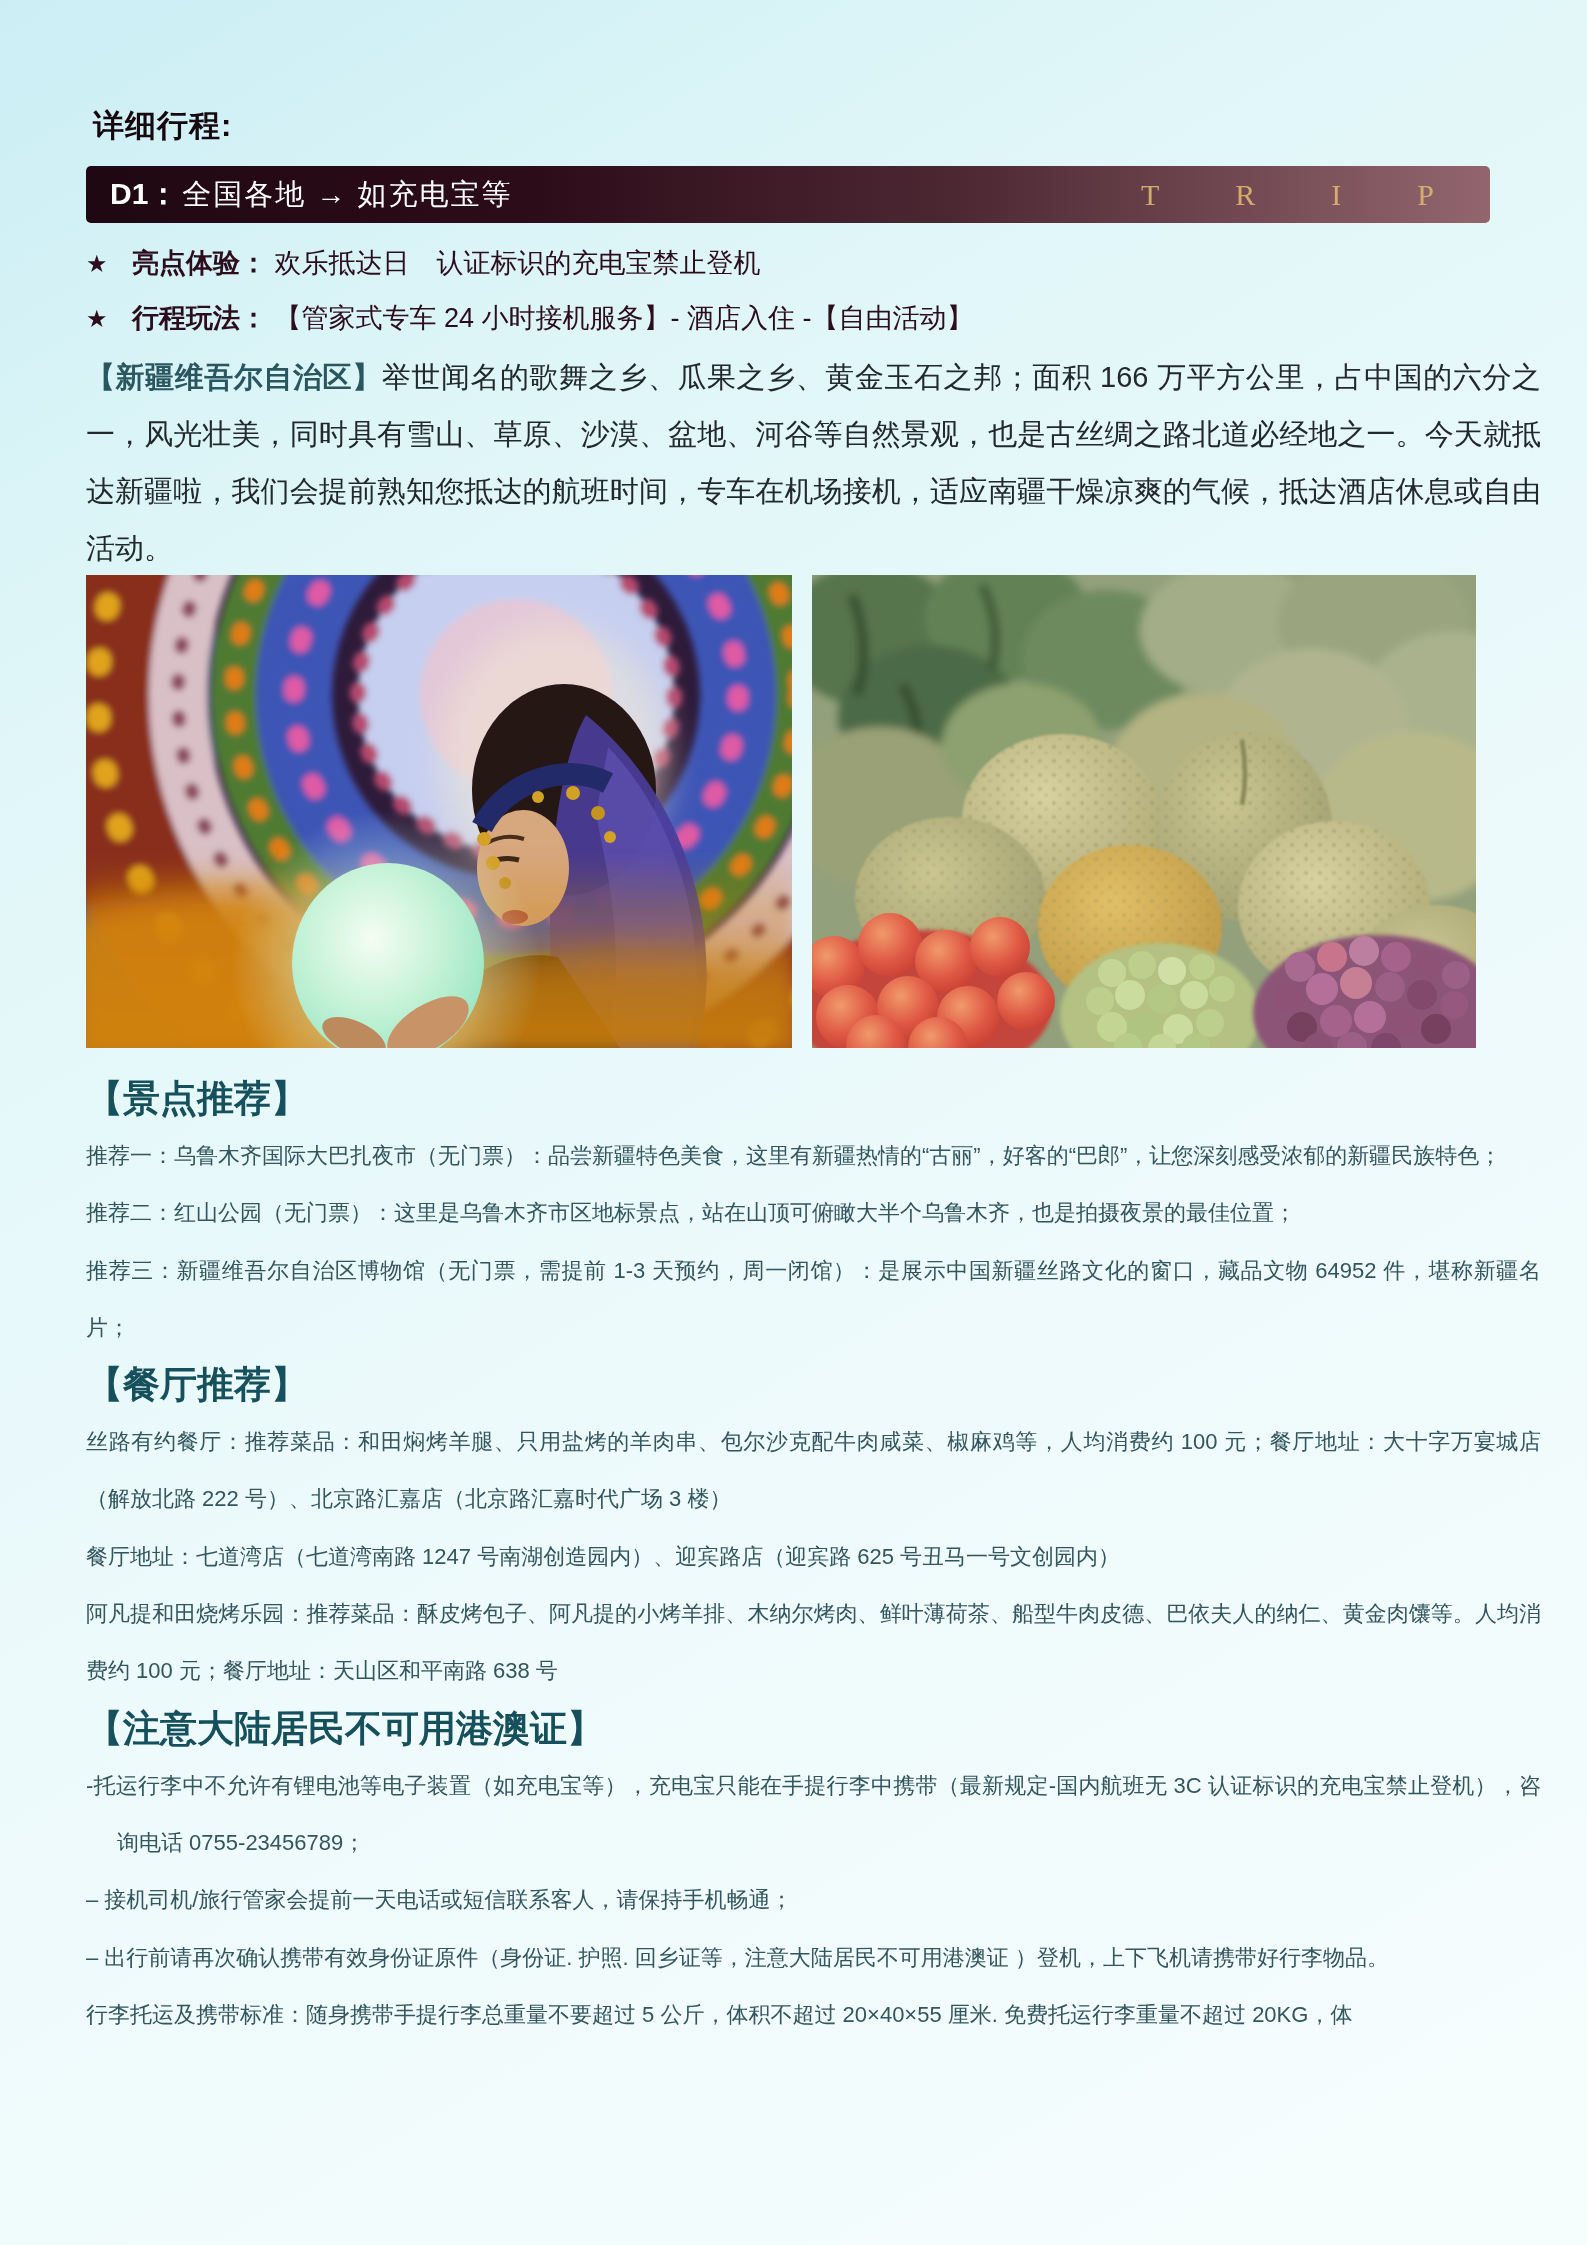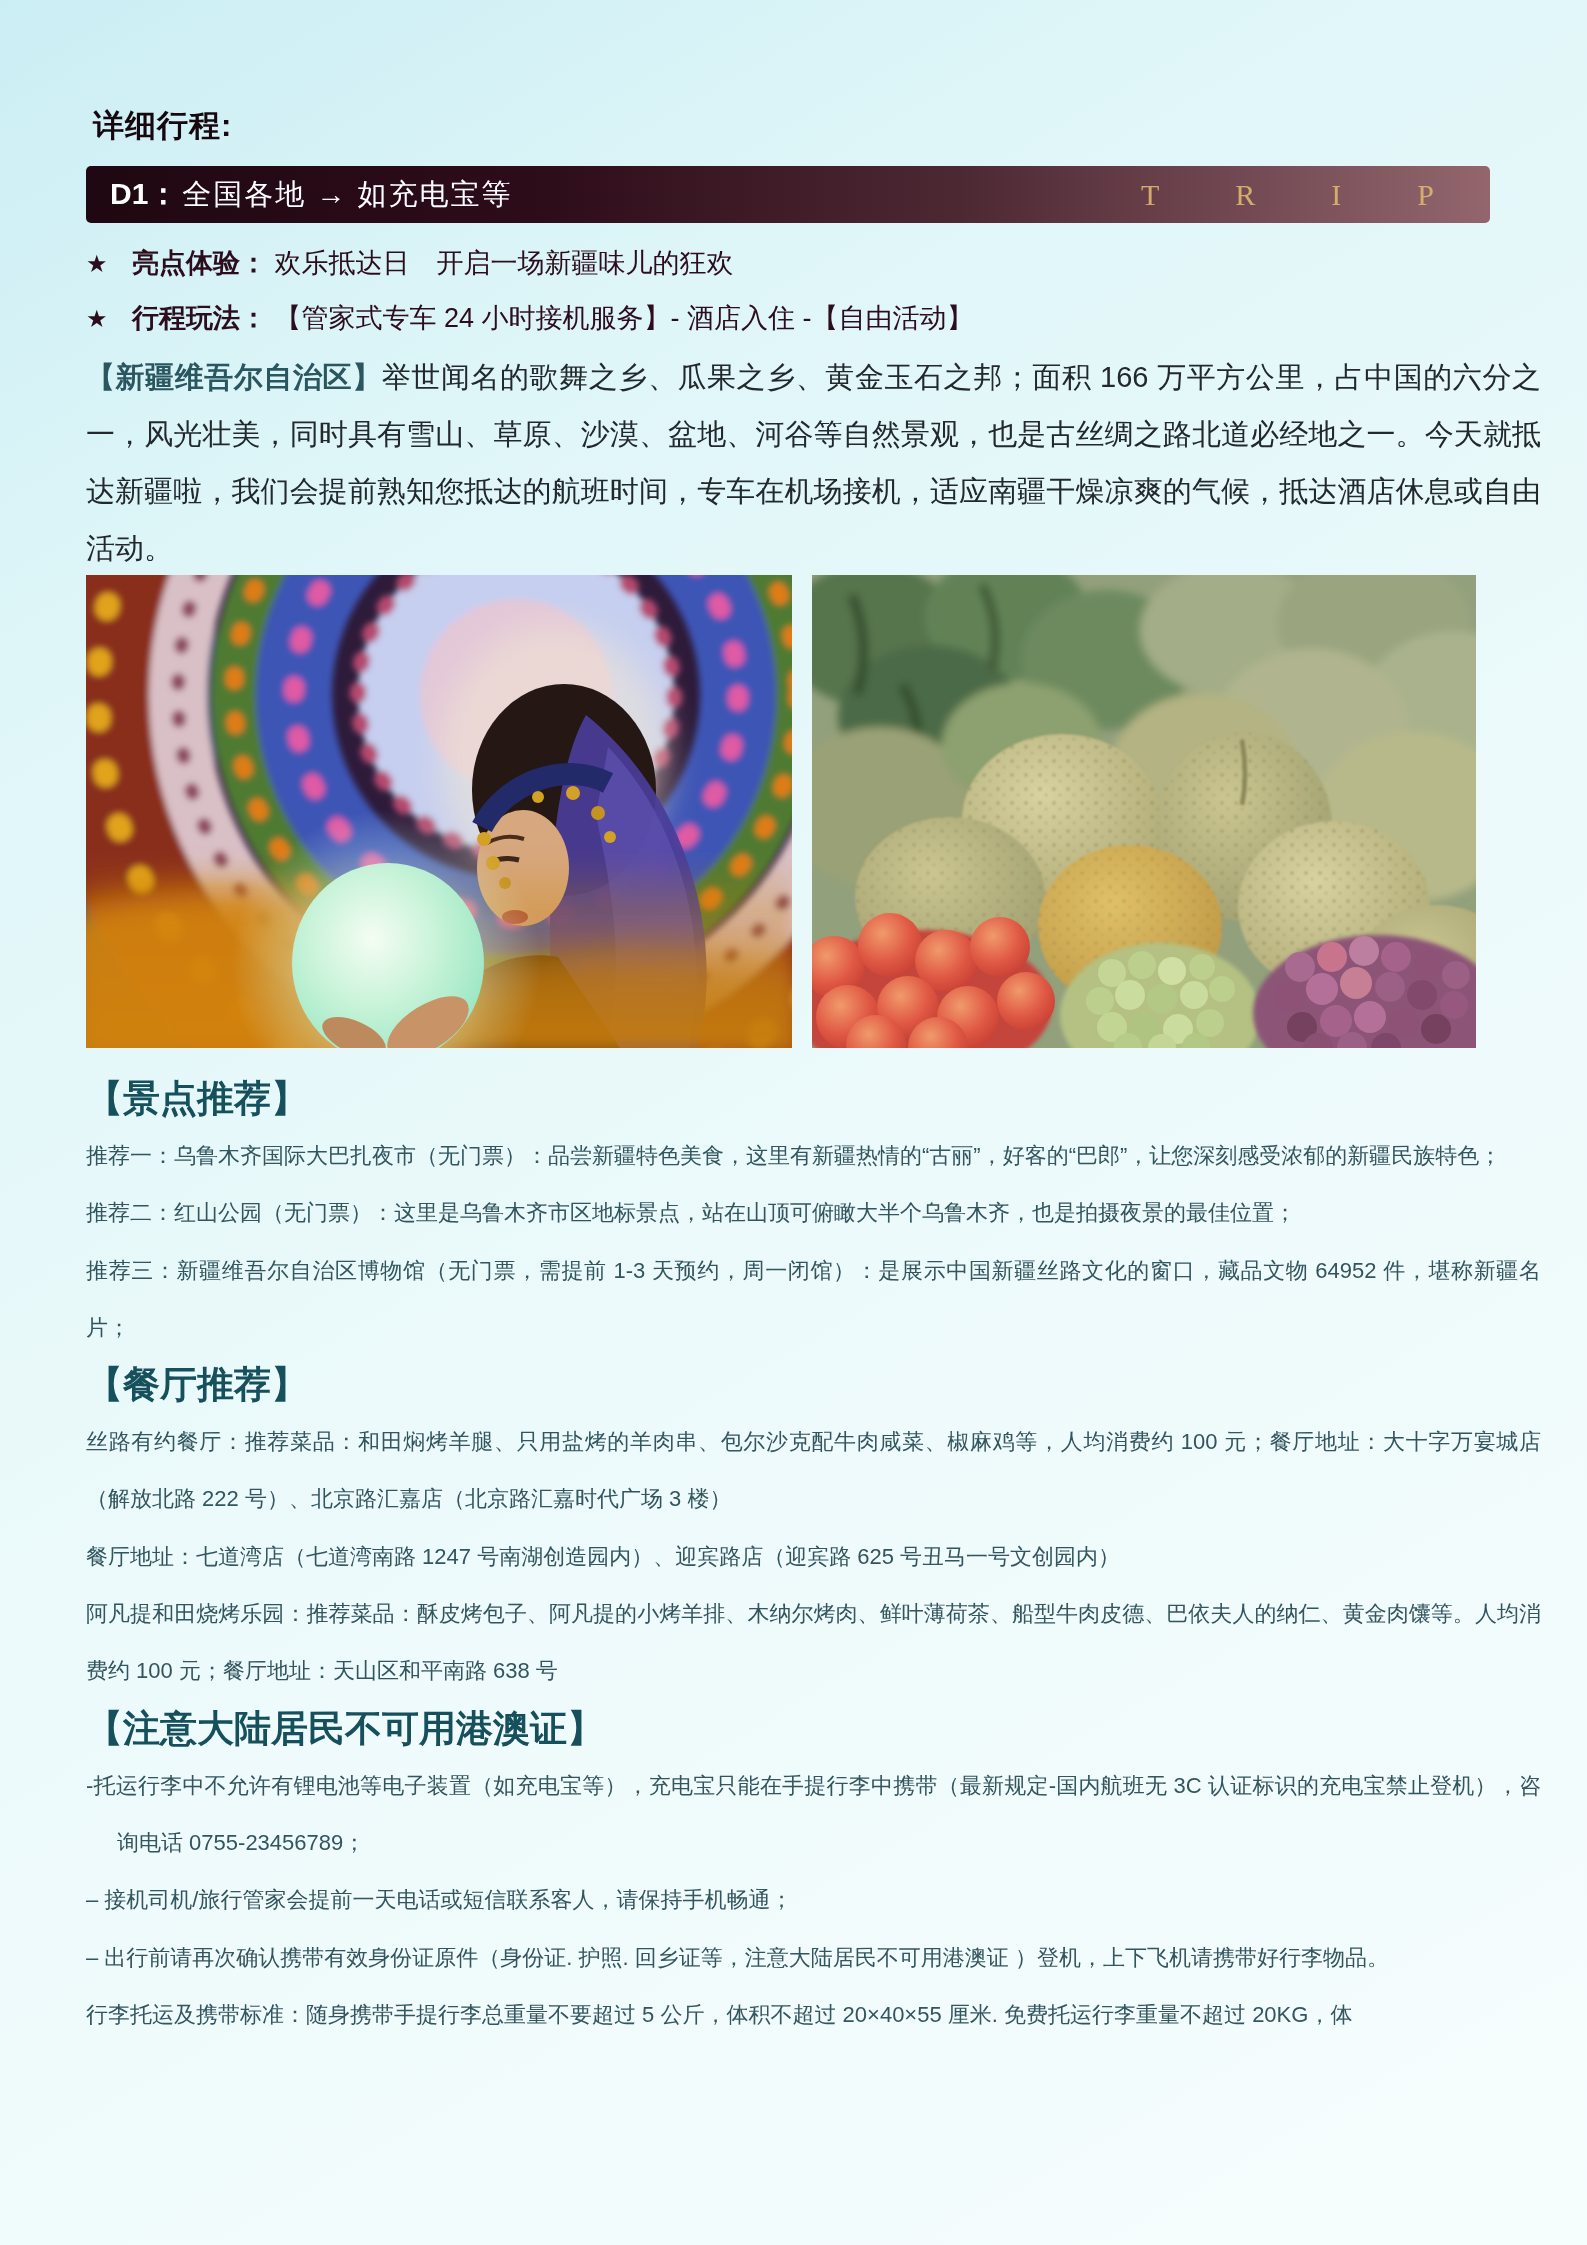--- a/index.html
+++ b/index.html
@@ -61,21 +61,21 @@
   <div class="day-bar">
     <span class="day-label">D1：</span>
     <span class="route-label">全国各地 → 如充电宝等</span>
     <span class="trip-watermark">TRIP</span>
   </div>
 
   <div class="bullets">
     <p class="bullet-line">
       <span class="star-icon">★</span>
       <span class="bullet-label">亮点体验：</span>
-      <span>欢乐抵达日　开启一场新疆味儿的狂欢</span>
+      <span>欢乐抵达日　认证标识的充电宝禁止登机</span>
     </p>
     <p class="bullet-line">
       <span class="star-icon">★</span>
       <span class="bullet-label">行程玩法：</span>
       <span>【管家式专车 24 小时接机服务】- 酒店入住 -【自由活动】</span>
     </p>
   </div>
 
   <p class="intro">
     <span class="intro-label">【新疆维吾尔自治区】</span><span>举世闻名的歌舞之乡、瓜果之乡、黄金玉石之邦；面积 166 万平方公里，占中国的六分之一，风光壮美，同时具有雪山、草原、沙漠、盆地、河谷等自然景观，也是古丝绸之路北道必经地之一。今天就抵达新疆啦，我们会提前熟知您抵达的航班时间，专车在机场接机，适应南疆干燥凉爽的气候，抵达酒店休息或自由活动。</span>

